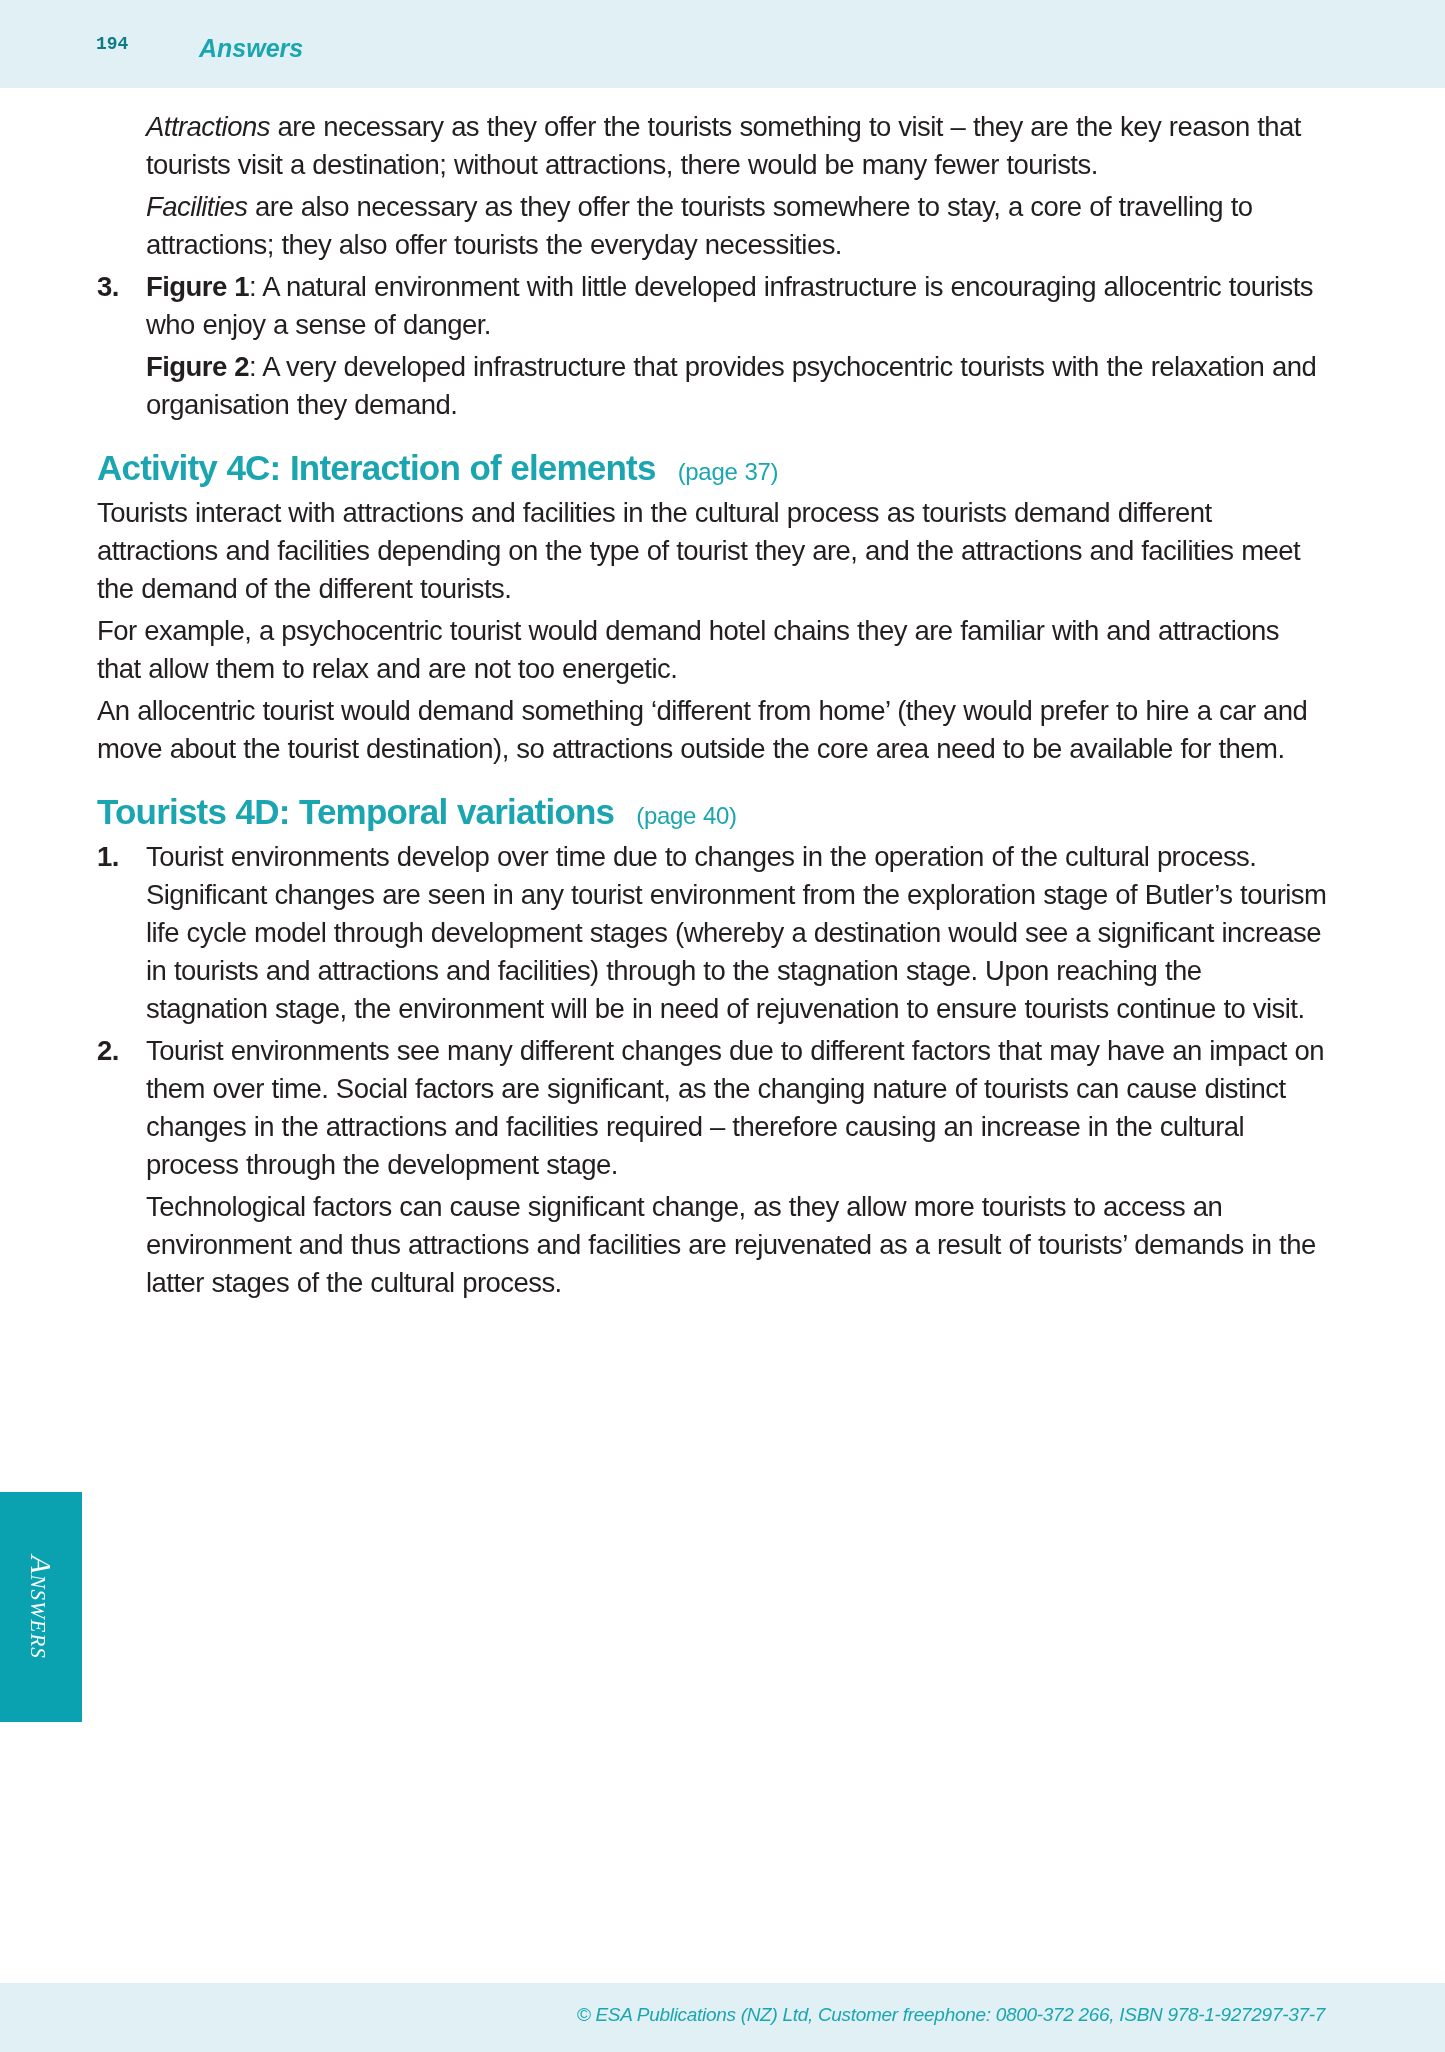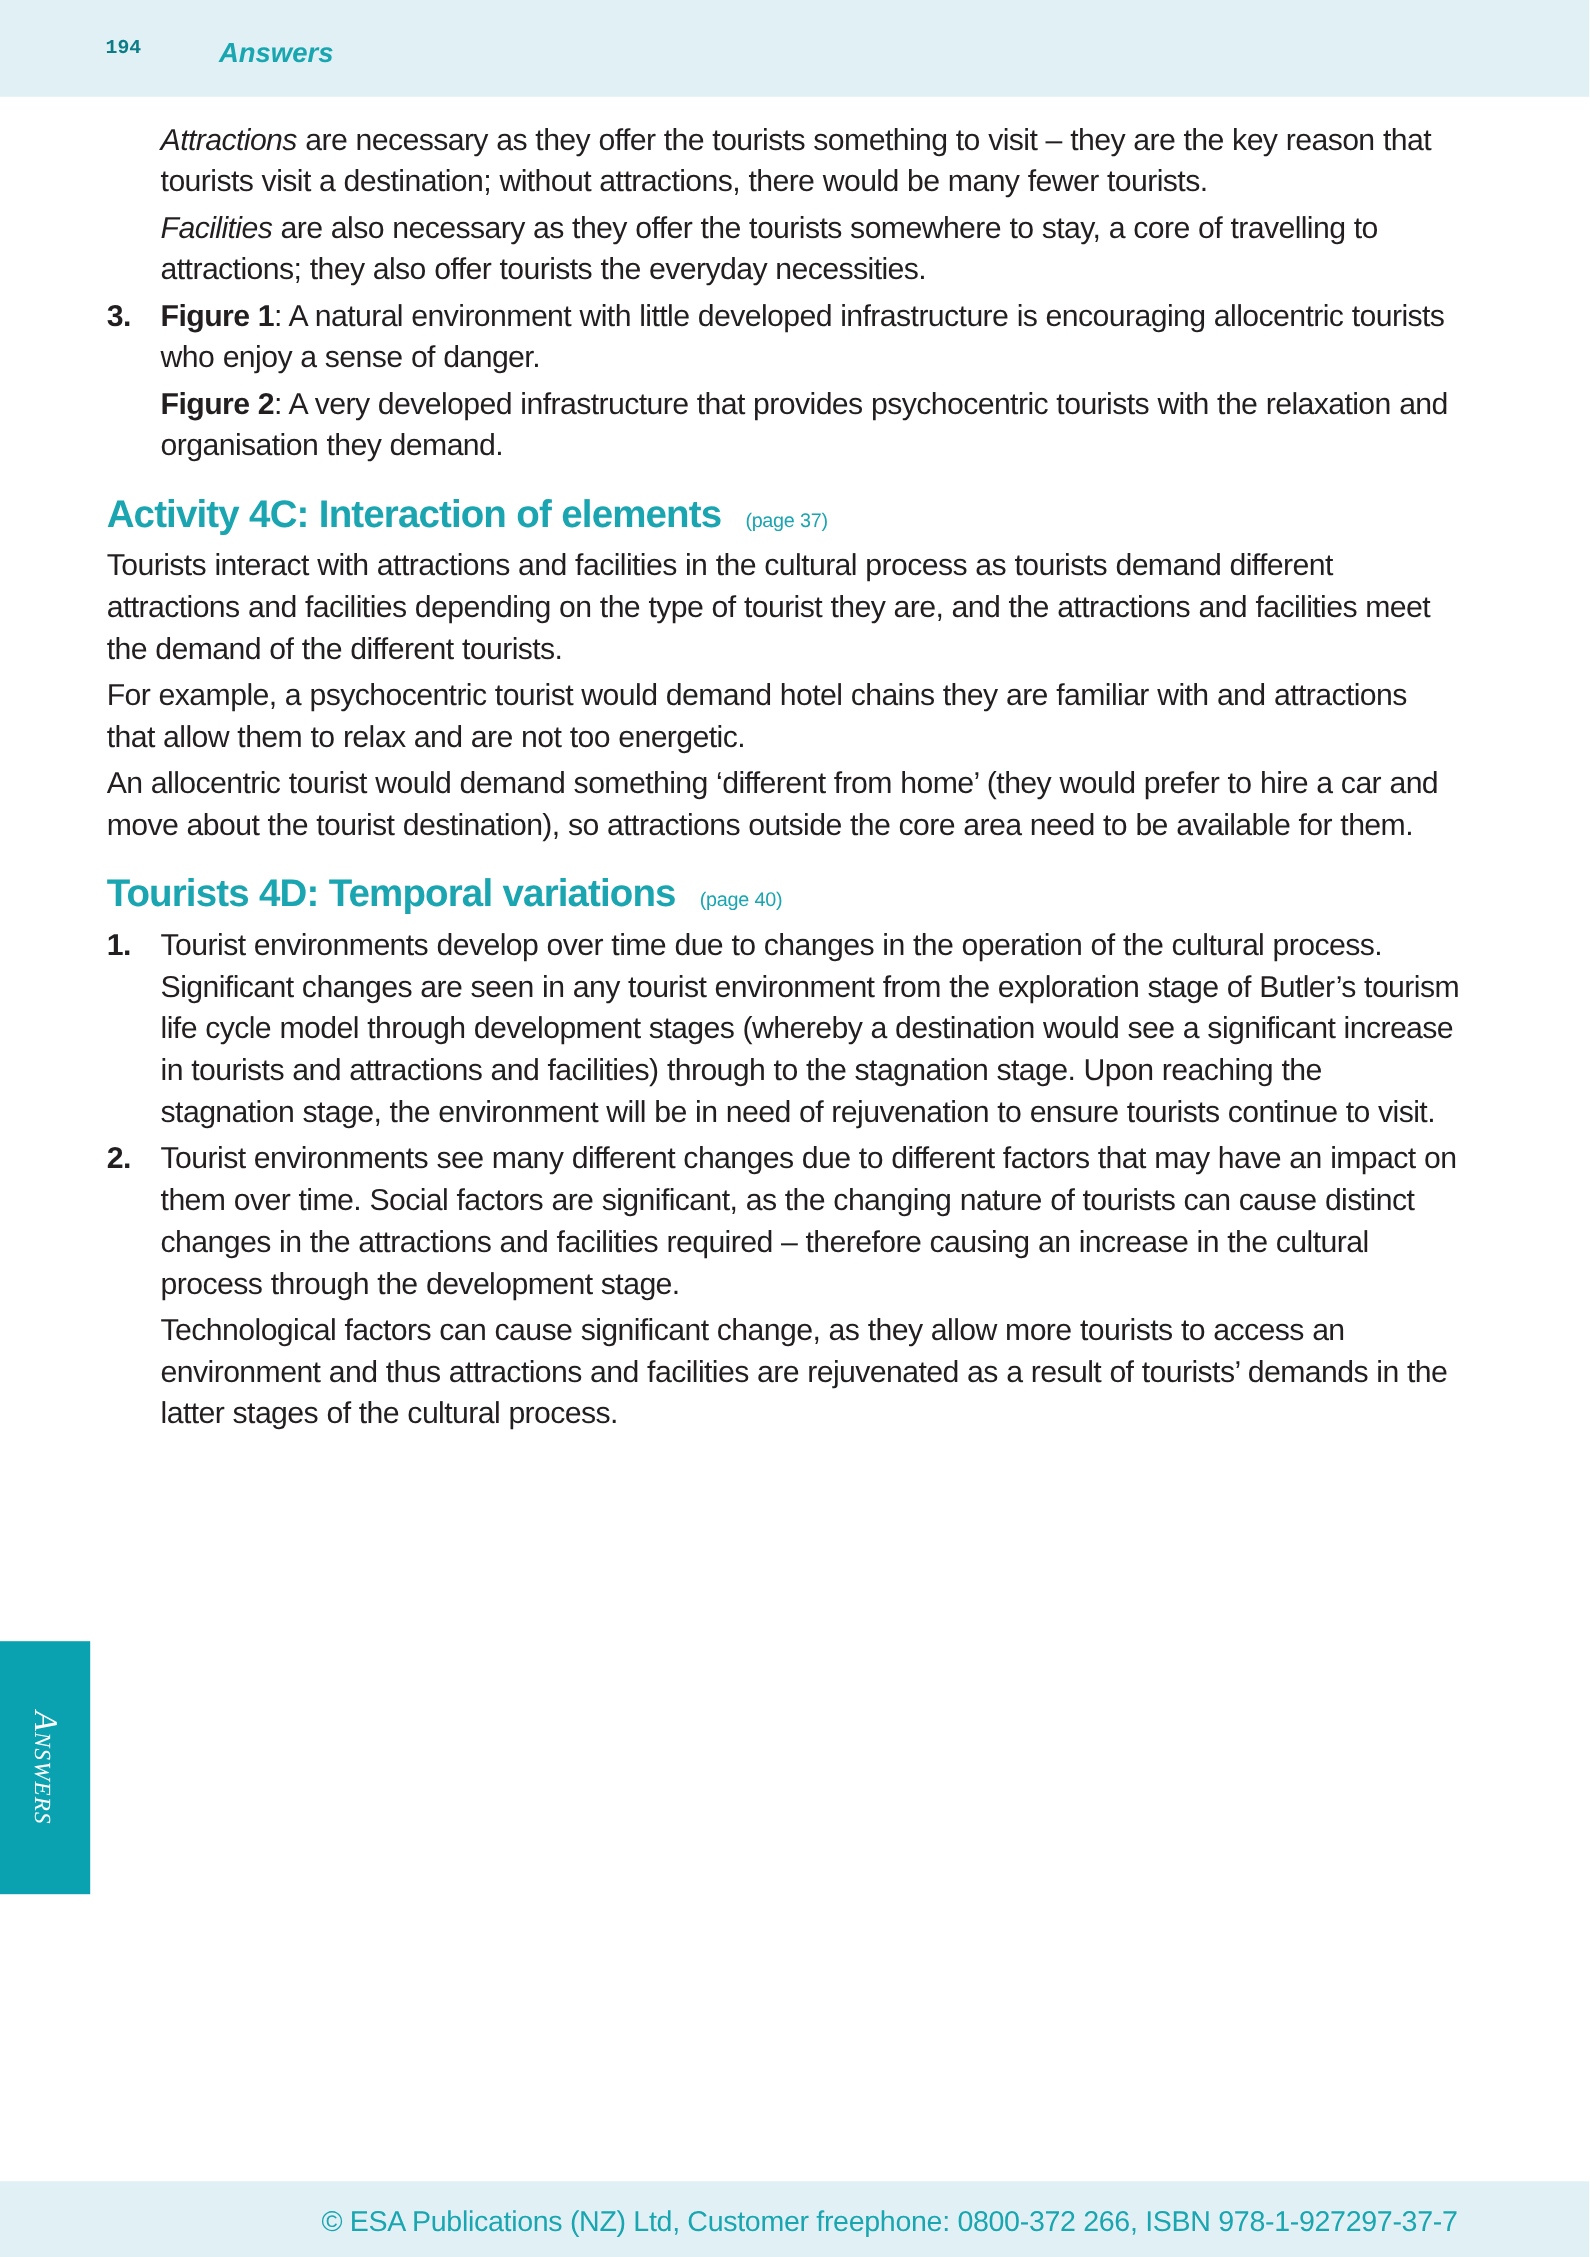--- a/index.html
+++ b/index.html
@@ -36,42 +36,42 @@
   .item { position: relative; padding-left: 49px; margin: 0 0 4px 0; }
   .item-num { position: absolute; left: 0; top: 0; font-weight: bold; }
   .em { font-style: italic; }
   .strong { font-weight: bold; }
   .heading {
     margin: 22px 0 0 0; line-height: 44px;
     font-size: 35px; font-weight: bold; color: #1aa5b0;
     letter-spacing: -0.8px;
   }
   .heading .page-ref {
-    font-size: 18px; font-weight: normal; color: #1aa5b0; margin-left: 22px;
+    font-size: 24px; font-weight: normal; color: #1aa5b0; margin-left: 22px;
     letter-spacing: -0.3px;
   }
   .side-tab {
     position: absolute; left: 0; top: 1492px; width: 82px; height: 230px;
     background: #0aa2b0;
   }
   .side-tab-label {
     position: absolute; left: 41px; top: 115px;
     transform: translate(-50%, -50%) rotate(90deg);
     white-space: nowrap;
     font-size: 30px; font-style: italic; color: #ffffff;
     font-variant: small-caps; letter-spacing: 1px;
     font-family: "Liberation Serif", serif;
   }
   .footer-band {
     position: absolute; left: 0; top: 1983px; width: 1445px; height: 69px;
     background: #e1f0f5;
   }
   .footer-text {
     position: absolute; right: 120px; top: 2004px;
-    font-size: 26px; color: #1aa6b0;
+    font-size: 19px; font-style: italic; color: #1aa6b0;
     font-family: "Liberation Sans", sans-serif; letter-spacing: -0.3px;
   }
 </style>
 </head>
 <body>
 
 <div class="header-band"></div>
 <div class="page-number">194</div>
 <div class="running-title">Answers</div>
 

